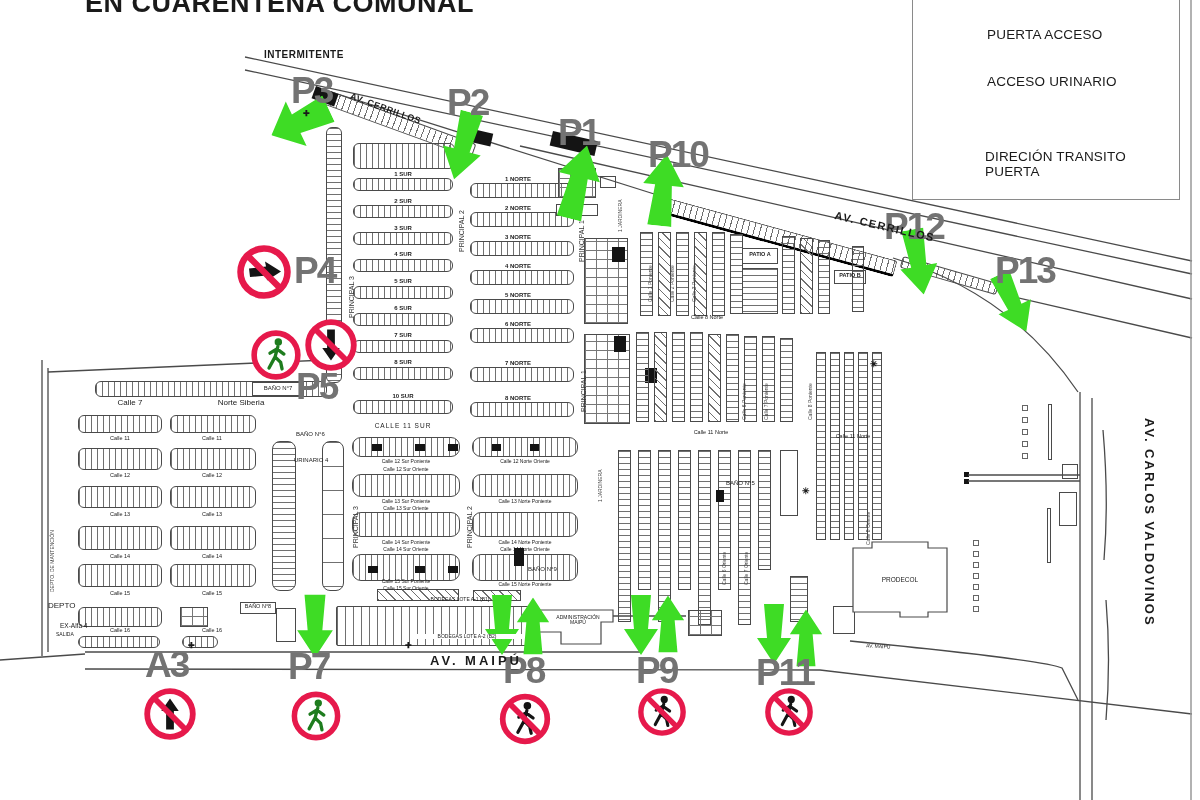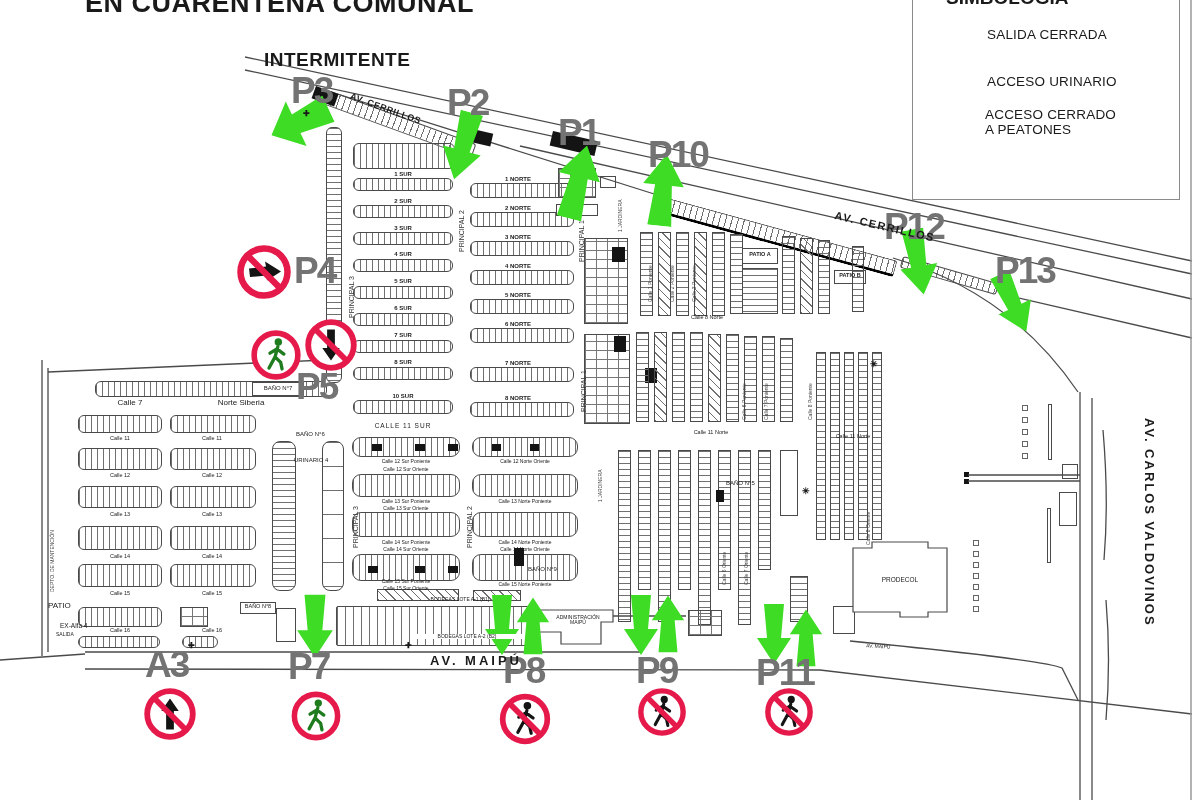--- a/index.html
+++ b/index.html
@@ -3,21 +3,21 @@
 <meta charset="utf-8">
 <style>
   html,body{margin:0;padding:0}
   body{width:1200px;height:800px;overflow:hidden;background:#fff;position:relative;
        font-family:"Liberation Sans",sans-serif;color:#1a1a1a}
   .lbl{position:absolute;line-height:1.08;white-space:nowrap;color:#1a1a1a}
   .c{text-align:center}
   .wrap{white-space:pre-line}
   .t5{font-size:5px}.t55{font-size:5.5px}.t6{font-size:6px}.t65{font-size:6.5px}
   .t7{font-size:7px}.t8{font-size:8px}.t9{font-size:9px}
-  .t11{font-size:11px}.t13{font-size:13px}.t15{font-size:19px}
+  .t11{font-size:11px}.t13{font-size:13px}.t15{font-size:10px}
   .bld{font-weight:700}
   .gate{position:absolute;font-weight:900;font-size:37px;letter-spacing:-2px;color:#737373}
   .title{position:absolute;left:85px;top:-12px;font-size:27px;font-weight:700;letter-spacing:0.5px}
   .rn90{transform:rotate(-90deg);transform-origin:left top}
   .r90{transform:rotate(90deg);transform-origin:left top}
   
   .h-row{position:absolute;border:1px solid #4a4a4a;border-radius:6px;box-sizing:border-box;
     background:repeating-linear-gradient(90deg,#707070 0,#707070 1px,transparent 1px,transparent 6px)}
   .v-col{position:absolute;border:1px solid #4a4a4a;box-sizing:border-box;
     background:repeating-linear-gradient(180deg,#707070 0,#707070 1px,transparent 1px,transparent 6px)}
@@ -334,24 +334,24 @@
       </g>
   </g>
   <line x1="1191" y1="0" x2="1191" y2="800" stroke="#999" stroke-width="1.5"></line>
 </svg>
 
 <div class="layer labels">
   <div class="title">EN CUARENTENA COMUNAL</div>
 
   <div class="legend">
     <div class="lbl t15 bld" style="left:33px;top:1px">SIMBOLOGÍA</div>
-    <div class="legend-label" style="left:74px;top:40px">SALIDA CERRADA</div>
+    <div class="legend-label" style="left:74px;top:40px">PUERTA ACCESO</div>
     <div class="legend-label" style="left:74px;top:87px">ACCESO URINARIO</div>
-    <div class="legend-label wrap" style="left:72px;top:120px">ACCESO CERRADO
-A PEATONES</div>
+    <div class="legend-label wrap" style="left:72px;top:162px">DIRECIÓN TRANSITO
+PUERTA</div>
   </div>
 
   <div class="gate" style="left:558px;top:112px">P1</div>
   <div class="gate" style="left:447px;top:82px">P2</div>
   <div class="gate" style="left:291px;top:70px">P3</div>
   <div class="gate" style="left:294px;top:250px">P4</div>
   <div class="gate" style="left:296px;top:366px">P5</div>
   <div class="gate" style="left:288px;top:646px">P7</div>
   <div class="gate" style="left:503px;top:650px">P8</div>
   <div class="gate" style="left:636px;top:650px">P9</div>
@@ -387,21 +387,21 @@
   <div class="lbl t55 c" style="left:86px;top:554px;width:68px">Calle 14</div>
   <div class="lbl t55 c" style="left:176px;top:554px;width:72px">Calle 14</div>
   <div class="lbl t55 c" style="left:86px;top:591px;width:68px">Calle 15</div>
   <div class="lbl t55 c" style="left:176px;top:591px;width:72px">Calle 15</div>
   <div class="lbl t55 c" style="left:86px;top:628px;width:68px">Calle 16</div>
   <div class="lbl t55 c" style="left:176px;top:628px;width:72px">Calle 16</div>
   <div class="lbl t6 c" style="left:253px;top:385px;width:50px">BAÑO N°7</div>
   <div class="lbl t6" style="left:296px;top:431px">BAÑO N°6</div>
   <div class="lbl t6" style="left:294px;top:457px">URINARIO 4</div>
   <div class="lbl t5 rn90" style="left:50px;top:592px;color:#444">DEPTO. DE MANTENCIÓN</div>
-  <div class="lbl t8" style="left:48px;top:602px">PATIO</div>
+  <div class="lbl t8" style="left:48px;top:602px">DEPTO</div>
   <div class="lbl t65" style="left:60px;top:622px">EX-Alfa 4</div>
   <div class="lbl t5" style="left:56px;top:632px">SALIDA</div>
 
   <div class="lbl t6 c bld" style="left:352px;top:171px;width:102px">1 SUR</div>
   <div class="lbl t6 c bld" style="left:352px;top:198px;width:102px">2 SUR</div>
   <div class="lbl t6 c bld" style="left:352px;top:225px;width:102px">3 SUR</div>
   <div class="lbl t6 c bld" style="left:352px;top:251px;width:102px">4 SUR</div>
   <div class="lbl t6 c bld" style="left:352px;top:278px;width:102px">5 SUR</div>
   <div class="lbl t6 c bld" style="left:352px;top:305px;width:102px">6 SUR</div>
   <div class="lbl t6 c bld" style="left:352px;top:332px;width:102px">7 SUR</div>

